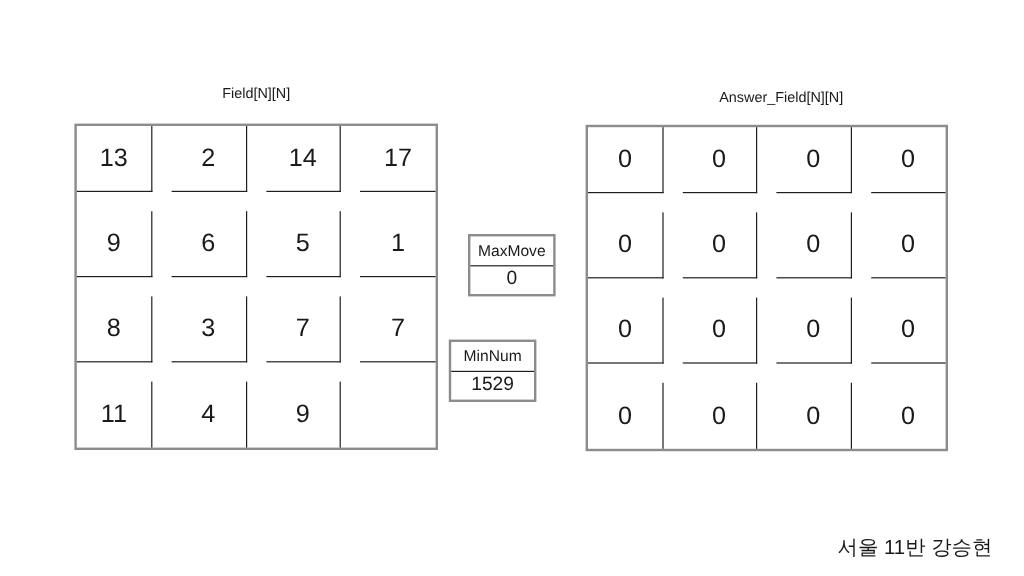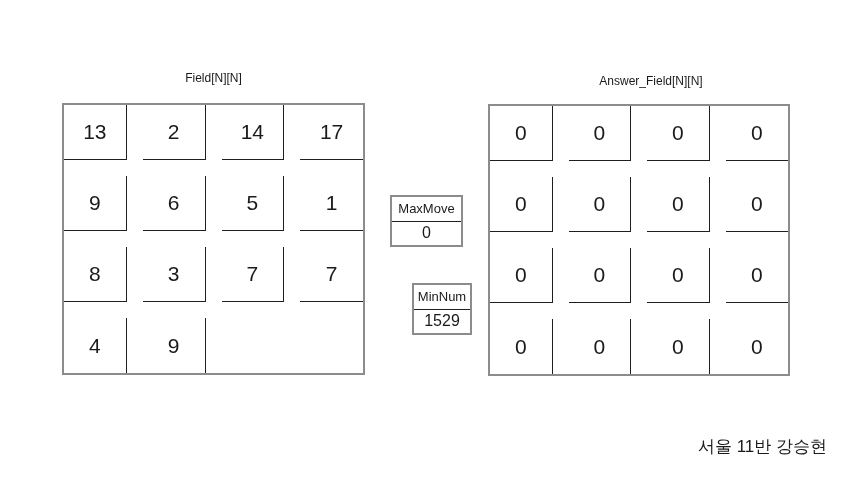--- a/index.html
+++ b/index.html
@@ -85,20 +85,21 @@
   <div class="cell">14</div>
   <div class="cell">17</div>
   <div class="cell">9</div>
   <div class="cell">6</div>
   <div class="cell">5</div>
   <div class="cell">1</div>
   <div class="cell">8</div>
   <div class="cell">3</div>
   <div class="cell">7</div>
   <div class="cell">7</div>
+  <div class="cell">11</div>
   <div class="cell">4</div>
   <div class="cell">9</div>
 </div>
 
 <div class="abs grid-title" style="left:500px; top:71px; width:302px;">Answer_Field[N][N]</div>
 
 <div class="abs grid" style="left:488px; top:104px; width:302px; height:272px;">
   <div class="cell">0</div>
   <div class="cell">0</div>
   <div class="cell">0</div>
@@ -115,18 +116,18 @@
   <div class="cell">0</div>
   <div class="cell">0</div>
   <div class="cell">0</div>
 </div>
 
 <div class="abs varbox" style="left:390px; top:195px; width:73px; height:52px;">
   <div class="varbox-label">MaxMove</div>
   <div class="varbox-value">0</div>
 </div>
 
-<div class="abs varbox" style="left:412px; top:283px; width:60px; height:52px;">
+<div class="abs varbox" style="left:374px; top:283px; width:73px; height:52px;">
   <div class="varbox-label">MinNum</div>
   <div class="varbox-value">1529</div>
 </div>
 
-<div class="abs signature" style="right:26px; top:436px;margin-left:28px;">서울 11반 강승현</div>
+<div class="abs signature" style="right:26px; top:446px;margin-left:28px;">서울 11반 강승현</div>
 
 </body></html>

